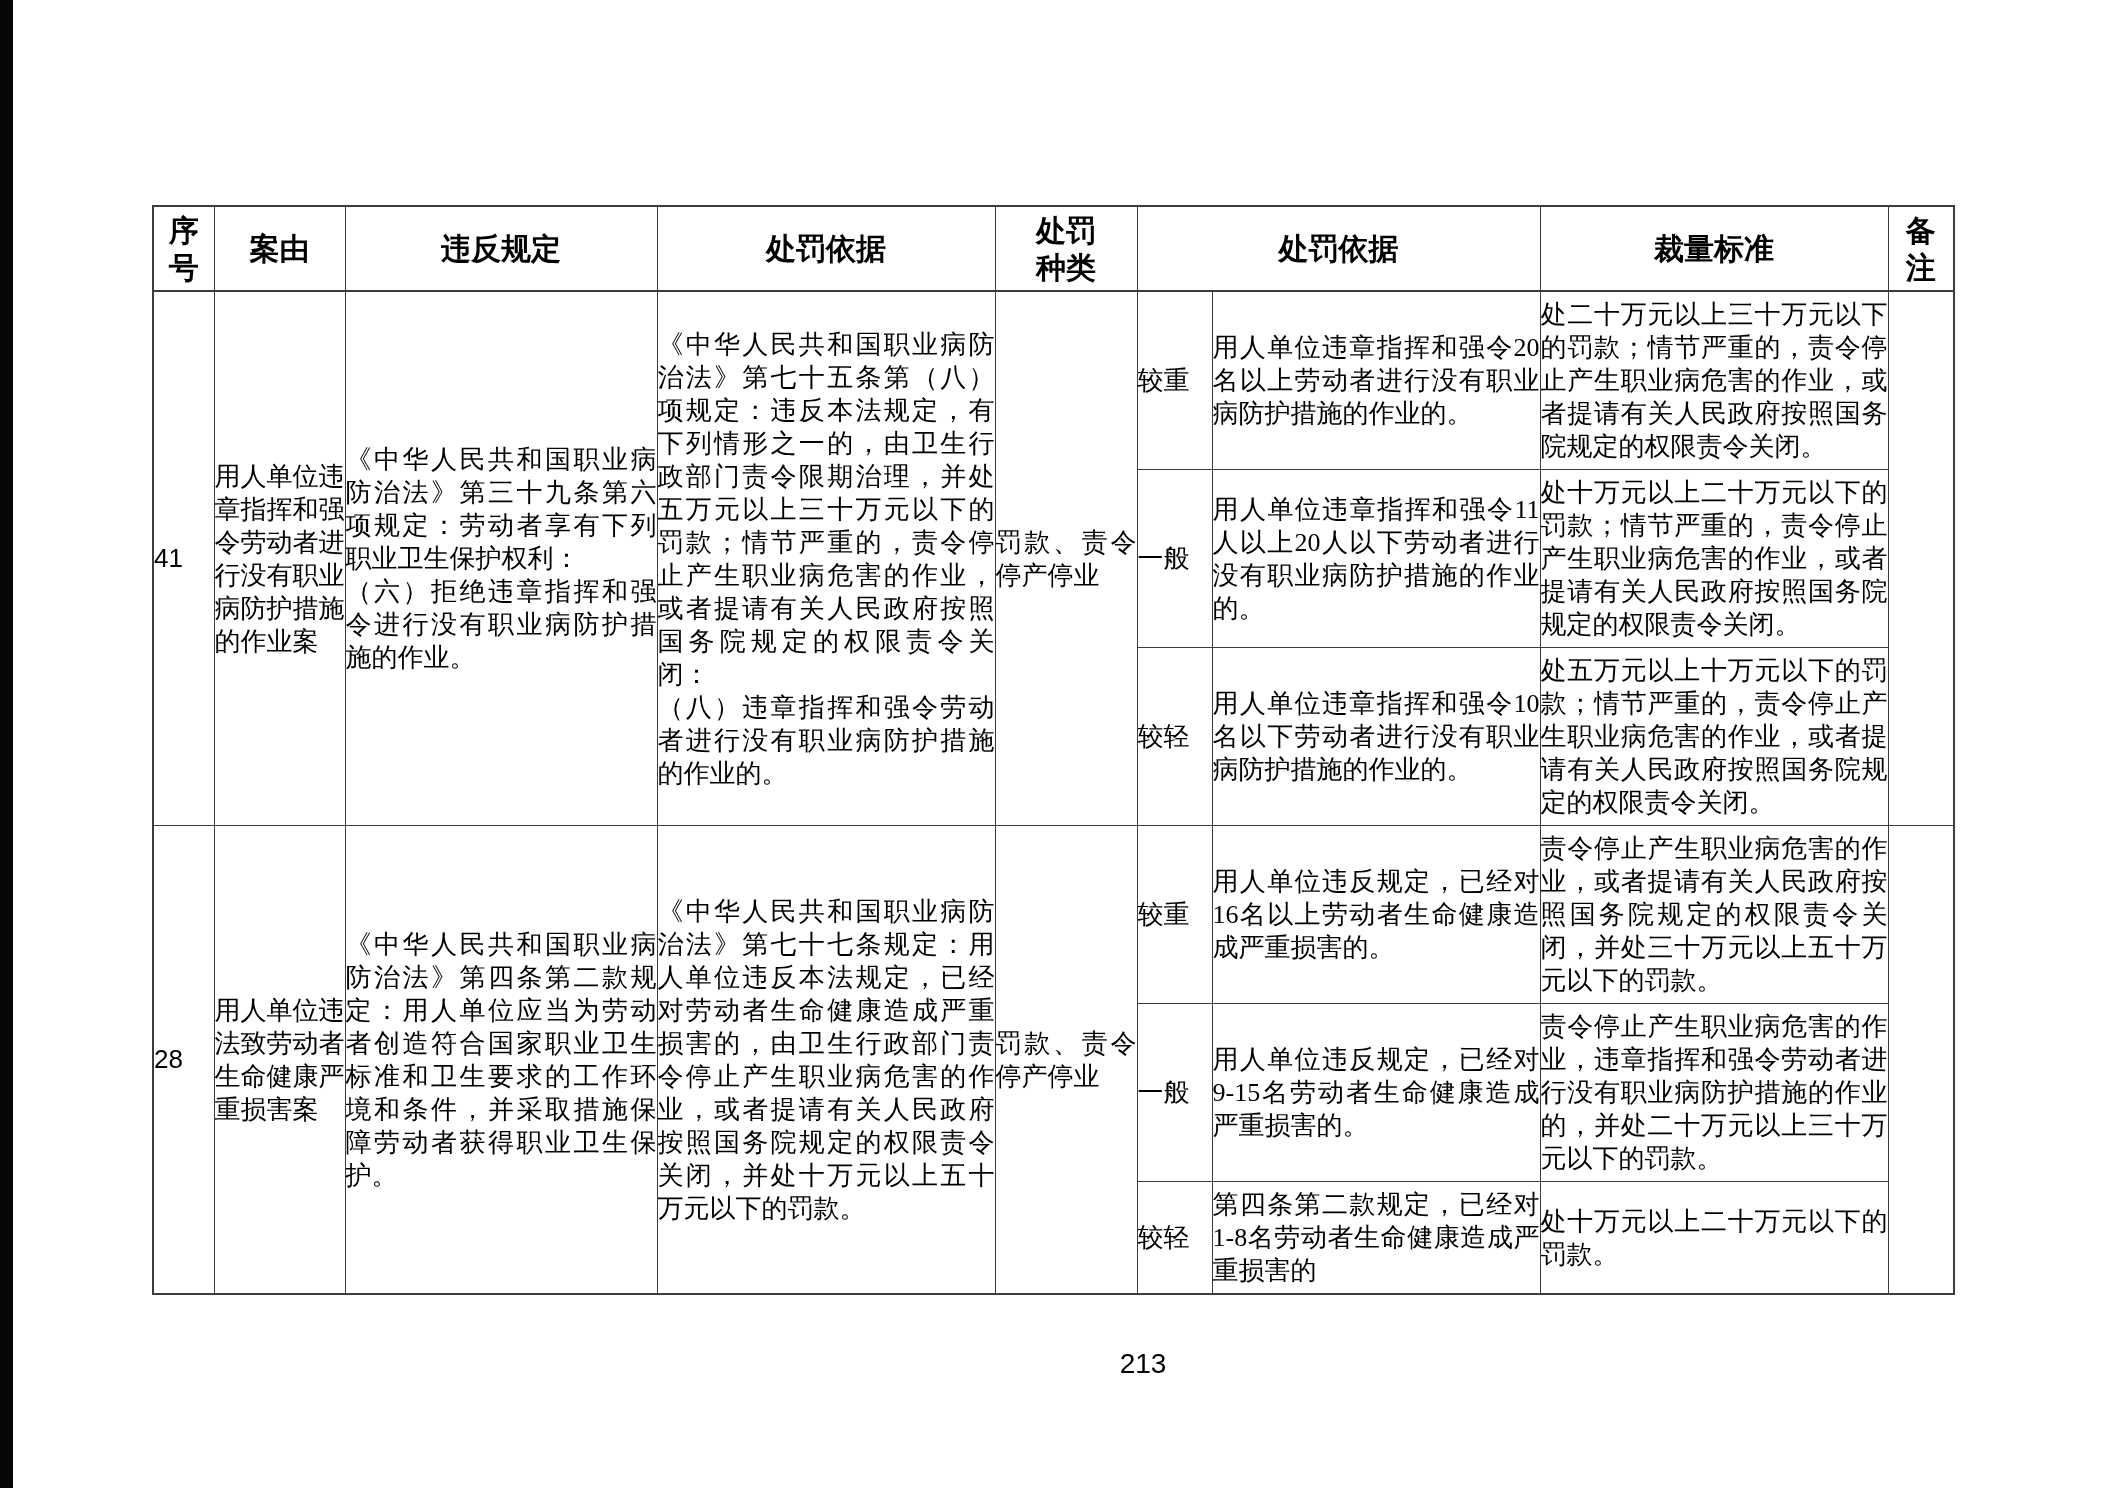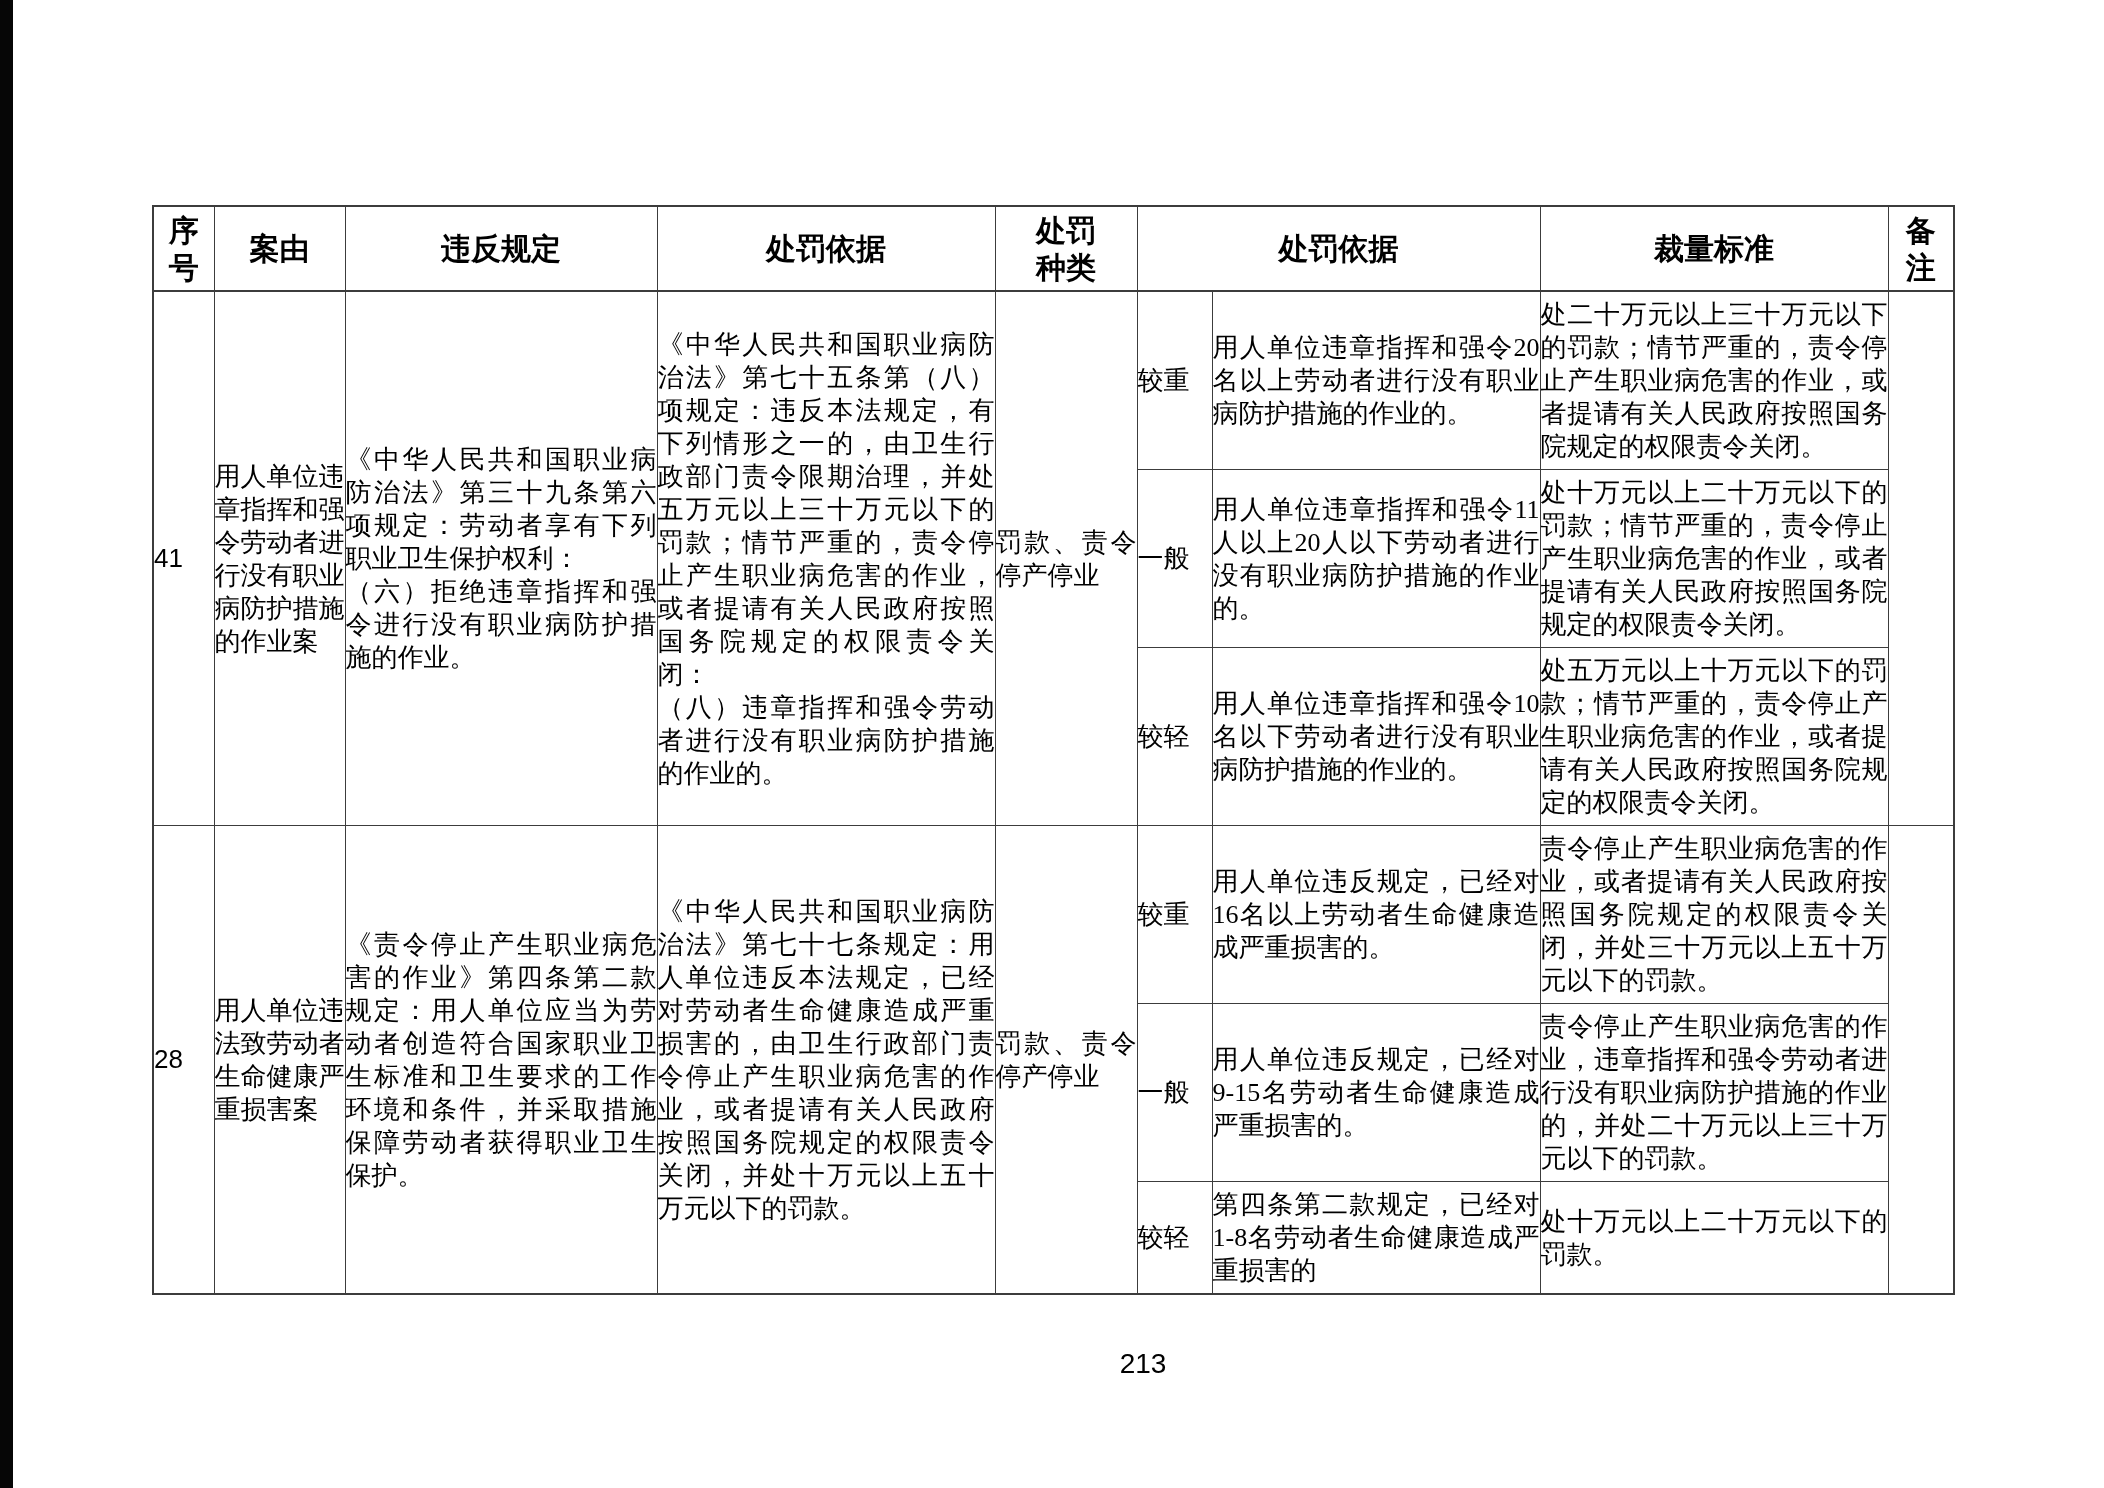--- a/index.html
+++ b/index.html
@@ -120,21 +120,21 @@
     </tr>
     <tr class="r41">
       <td class="c-sev">较轻</td>
       <td>用人单位违章指挥和强令10名以下劳动者进行没有职业病防护措施的作业的。</td>
       <td>处五万元以上十万元以下的罚款；情节严重的，责令停止产生职业病危害的作业，或者提请有关人民政府按照国务院规定的权限责令关闭。</td>
     </tr>
 
     <tr class="r42a">
       <td class="c-no" rowspan="3">28</td>
       <td class="c-cause" rowspan="3">用人单位违法致劳动者生命健康严重损害案</td>
-      <td rowspan="3">《责令停止产生职业病危害的作业》第四条第二款规定：用人单位应当为劳动者创造符合国家职业卫生标准和卫生要求的工作环境和条件，并采取措施保障劳动者获得职业卫生保护。</td>
+      <td rowspan="3">《中华人民共和国职业病防治法》第四条第二款规定：用人单位应当为劳动者创造符合国家职业卫生标准和卫生要求的工作环境和条件，并采取措施保障劳动者获得职业卫生保护。</td>
       <td rowspan="3">《中华人民共和国职业病防治法》第七十七条规定：用人单位违反本法规定，已经对劳动者生命健康造成严重损害的，由卫生行政部门责令停止产生职业病危害的作业，或者提请有关人民政府按照国务院规定的权限责令关闭，并处十万元以上五十万元以下的罚款。</td>
       <td rowspan="3">罚款、责令停产停业</td>
       <td class="c-sev">较重</td>
       <td>用人单位违反规定，已经对16名以上劳动者生命健康造成严重损害的。</td>
       <td>责令停止产生职业病危害的作业，或者提请有关人民政府按照国务院规定的权限责令关闭，并处三十万元以上五十万元以下的罚款。</td>
       <td class="c-remark" rowspan="3"></td>
     </tr>
     <tr class="r42b">
       <td class="c-sev">一般</td>
       <td>用人单位违反规定，已经对9-15名劳动者生命健康造成严重损害的。</td>

